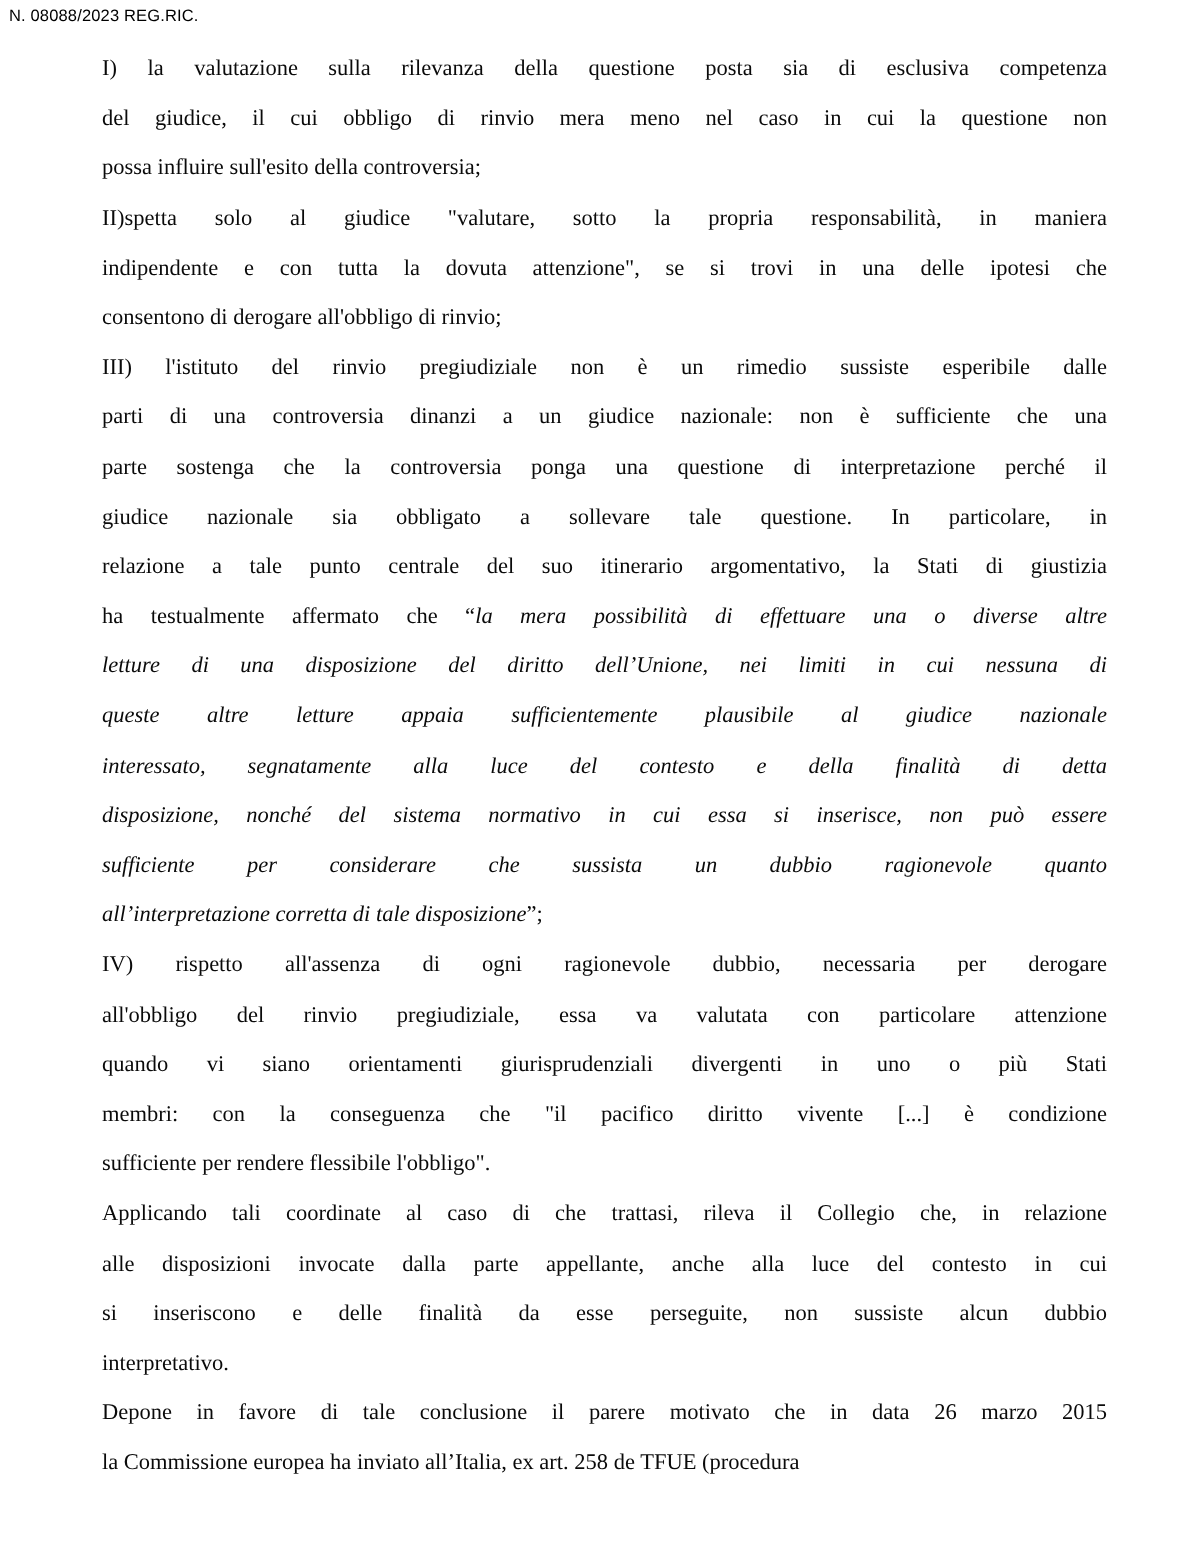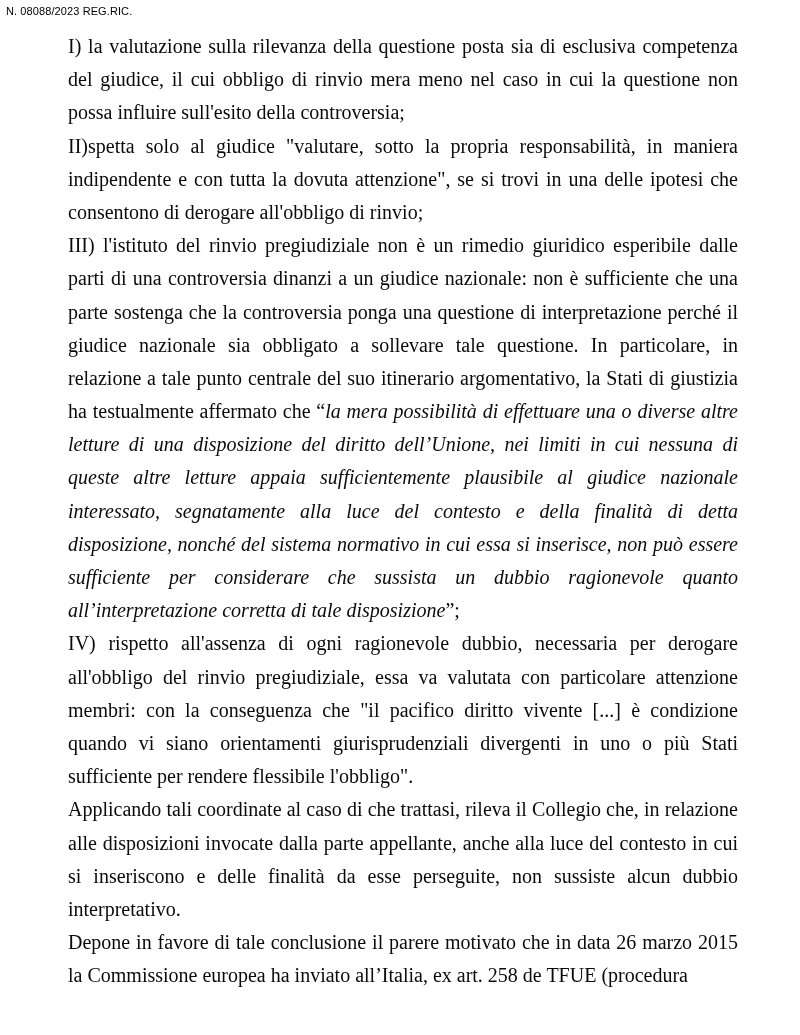--- a/index.html
+++ b/index.html
@@ -24,21 +24,21 @@
     text-align: right;
   }
   .doc-body {
     position: absolute;
     left: 68px;
     top: 30px;
     width: 670px;
   }
   .paragraph { margin: 0; padding: 0; }
   .ln {
-    font-size: 20px;
+    font-size: 15px;
     line-height: 33.2px;
     height: 33.2px;
     overflow: hidden;
     text-align: justify;
     text-align-last: left;
     white-space: normal;
   }
   .ln.j { text-align-last: justify; }
   .it { font-style: italic; }
 </style>
@@ -57,39 +57,39 @@
       <div class="ln"><span>possa influire sull'esito della controversia;</span></div>
     </div>
 
     <div class="paragraph">
       <div class="ln j"><span>II)spetta solo al giudice "valutare, sotto la propria responsabilità, in maniera</span></div>
       <div class="ln j"><span>indipendente e con tutta la dovuta attenzione", se si trovi in una delle ipotesi che</span></div>
       <div class="ln"><span>consentono di derogare all'obbligo di rinvio;</span></div>
     </div>
 
     <div class="paragraph">
-      <div class="ln j"><span>III) l'istituto del rinvio pregiudiziale non è un rimedio giuridico esperibile dalle</span></div>
+      <div class="ln j"><span>III) l'istituto del rinvio pregiudiziale non è un rimedio sussiste esperibile dalle</span></div>
       <div class="ln j"><span>parti di una controversia dinanzi a un giudice nazionale: non è sufficiente che una</span></div>
       <div class="ln j"><span>parte sostenga che la controversia ponga una questione di interpretazione perché il</span></div>
       <div class="ln j"><span>giudice nazionale sia obbligato a sollevare tale questione. In particolare, in</span></div>
       <div class="ln j"><span>relazione a tale punto centrale del suo itinerario argomentativo, la Stati di giustizia</span></div>
       <div class="ln j"><span>ha testualmente affermato che “</span><span class="it">la mera possibilità di effettuare una o diverse altre</span></div>
       <div class="ln j"><span class="it">letture di una disposizione del diritto dell’Unione, nei limiti in cui nessuna di</span></div>
       <div class="ln j"><span class="it">queste altre letture appaia sufficientemente plausibile al giudice nazionale</span></div>
       <div class="ln j"><span class="it">interessato, segnatamente alla luce del contesto e della finalità di detta</span></div>
       <div class="ln j"><span class="it">disposizione, nonché del sistema normativo in cui essa si inserisce, non può essere</span></div>
       <div class="ln j"><span class="it">sufficiente per considerare che sussista un dubbio ragionevole quanto</span></div>
       <div class="ln"><span class="it">all’interpretazione corretta di tale disposizione</span><span>”;</span></div>
     </div>
 
     <div class="paragraph">
       <div class="ln j"><span>IV) rispetto all'assenza di ogni ragionevole dubbio, necessaria per derogare</span></div>
       <div class="ln j"><span>all'obbligo del rinvio pregiudiziale, essa va valutata con particolare attenzione</span></div>
+      <div class="ln j"><span>quando vi siano orientamenti giurisprudenziali divergenti in uno o più Stati</span></div>
       <div class="ln j"><span>membri: con la conseguenza che "il pacifico diritto vivente [...] è condizione</span></div>
-      <div class="ln j"><span>quando vi siano orientamenti giurisprudenziali divergenti in uno o più Stati</span></div>
       <div class="ln"><span>sufficiente per rendere flessibile l'obbligo".</span></div>
     </div>
 
     <div class="paragraph">
       <div class="ln j"><span>Applicando tali coordinate al caso di che trattasi, rileva il Collegio che, in relazione</span></div>
       <div class="ln j"><span>alle disposizioni invocate dalla parte appellante, anche alla luce del contesto in cui</span></div>
       <div class="ln j"><span>si inseriscono e delle finalità da esse perseguite, non sussiste alcun dubbio</span></div>
       <div class="ln"><span>interpretativo.</span></div>
     </div>
 

